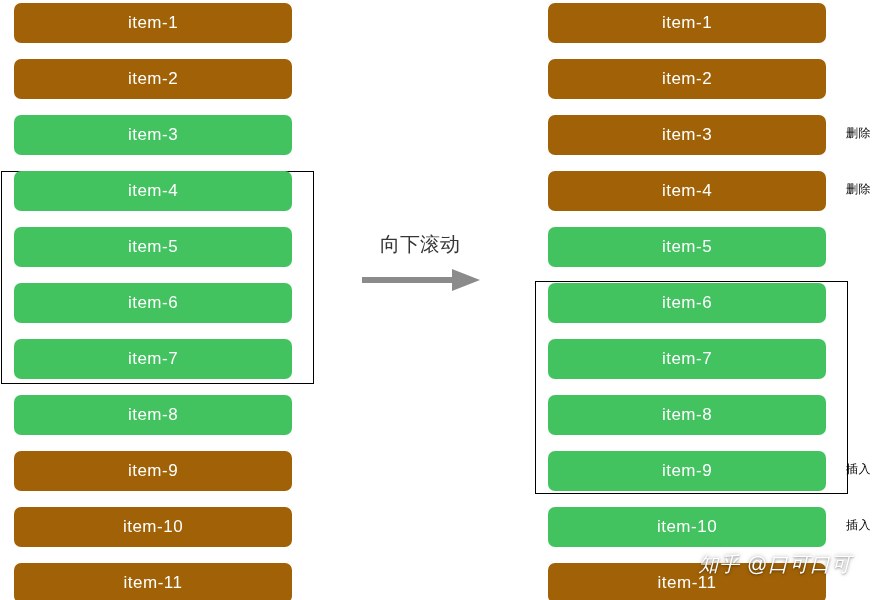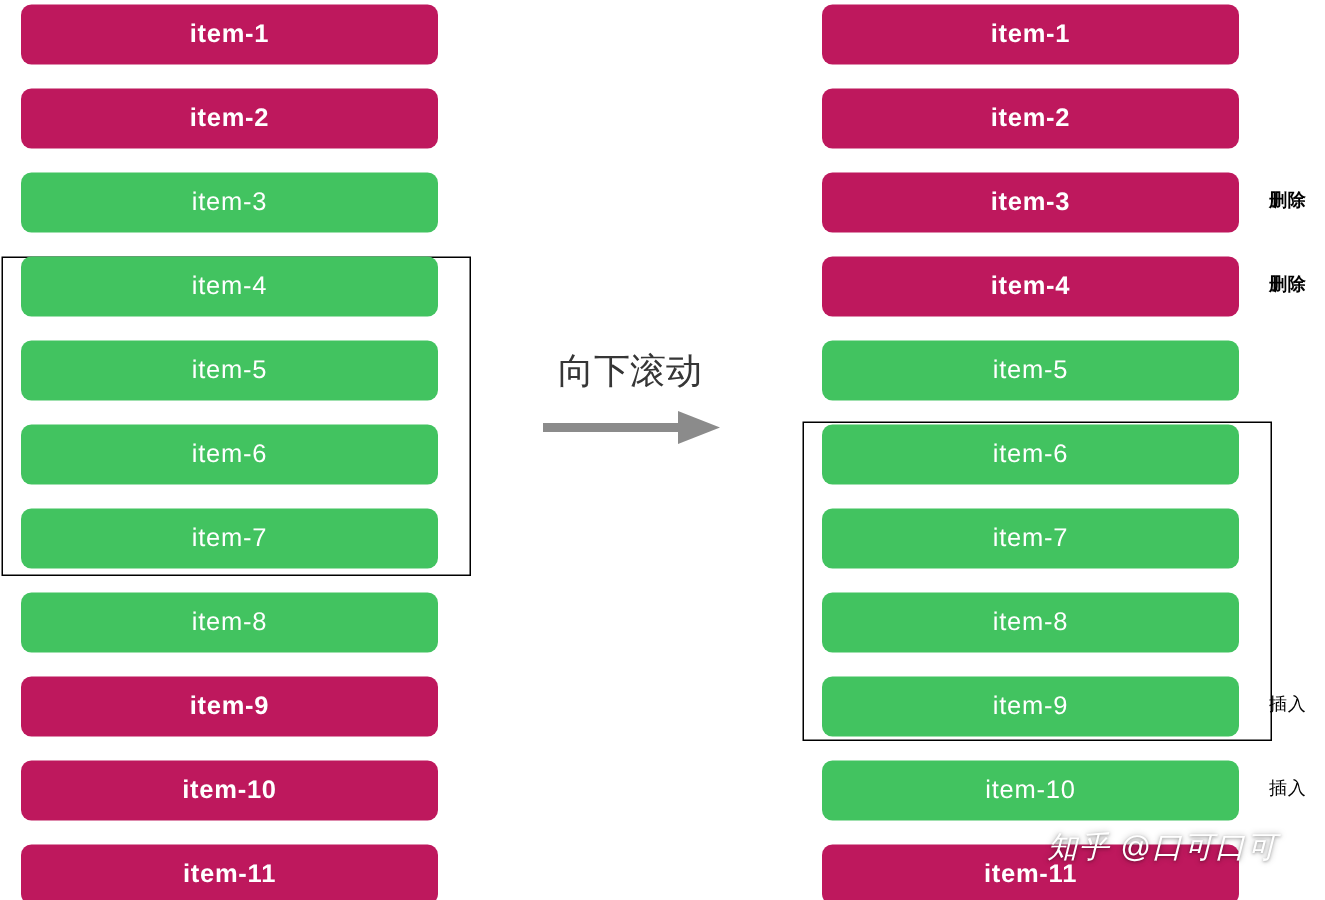--- a/index.html
+++ b/index.html
@@ -28,21 +28,21 @@
       border-radius: 7px;
       display: flex;
       align-items: center;
       justify-content: center;
       font-size: 17px;
       letter-spacing: 0.5px;
       margin: 0 12px 16px 12px;
       position: relative;
     }
     .item:last-child { margin-bottom: 3px; }
-    .item.gray { background: #be185d; color: #ffffff; font-weight: bold; }
+    .item.gray { background: #a16207; color: #ffffff; }
     .item.green { background: #42c360; color: #ffffff; }
     .viewport-box {
       position: absolute;
       border: 1.5px solid #000000;
       left: -1px;
       width: 313px;
       pointer-events: none;
     }
     .viewport-box.left { top: 168px; height: 213px; }
     .viewport-box.right { top: 278px; height: 213px; }
@@ -54,21 +54,21 @@
     }
     .center-col {
       width: 232px;
       display: flex;
       flex-direction: column;
       align-items: center;
       justify-content: center;
       padding-top: 228px;
     }
     .center-label {
-      font-size: 24px;
+      font-size: 20px;
       color: #363636;
       margin-bottom: 10px;
     }
     .arrow-svg { width: 120px; height: 24px; }
     .watermark {
       position: absolute;
       right: 31px;
       bottom: 22px;
       font-size: 20px;
       color: #ffffff;

